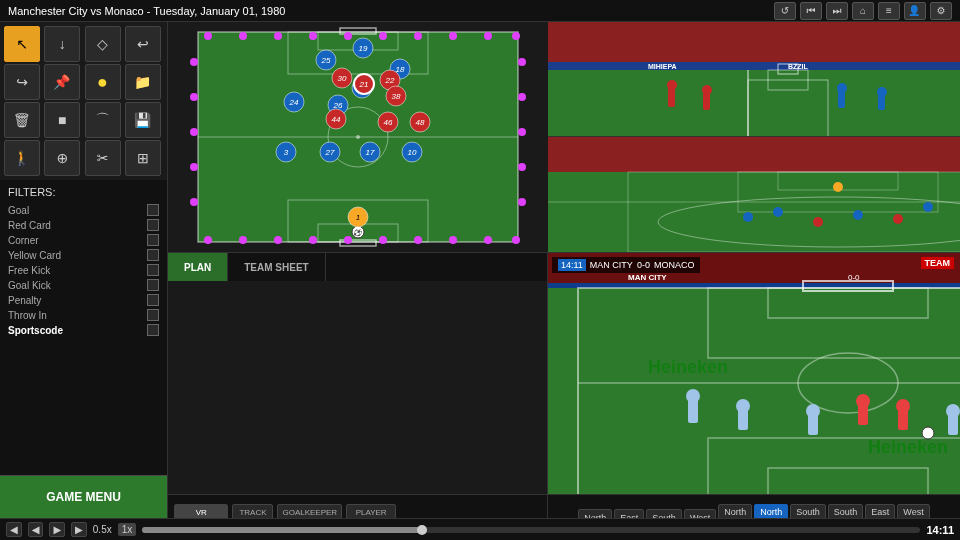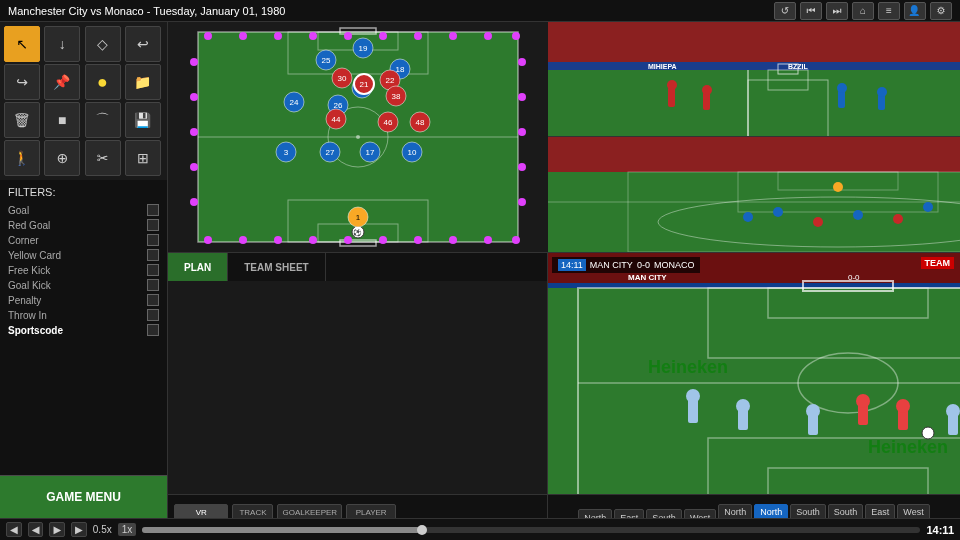--- a/index.html
+++ b/index.html
@@ -194,20 +194,21 @@
       display: flex;
       height: 230px;
     }
 
     
     #tactical-map-container {
       width: 380px;
       background: #111;
       position: relative;
       border-right: 2px solid #84cc16;
+      font-style: italic;
     }
 
     
     #right-panel {
       flex: 1;
       display: flex;
       flex-direction: column;
     }
     #video-top {
       height: 115px;
@@ -390,21 +391,21 @@
       <div class="tool-btn">⊞</div>
     </div>
 
     <div id="filters-section">
       <div id="filters-title">FILTERS:</div>
       <div class="filter-row">
         <span class="filter-label">Goal</span>
         <div class="filter-checkbox"></div>
       </div>
       <div class="filter-row">
-        <span class="filter-label">Red Goal</span>
+        <span class="filter-label">Red Card</span>
         <div class="filter-checkbox"></div>
       </div>
       <div class="filter-row">
         <span class="filter-label">Corner</span>
         <div class="filter-checkbox"></div>
       </div>
       <div class="filter-row">
         <span class="filter-label">Yellow Card</span>
         <div class="filter-checkbox"></div>
       </div>

